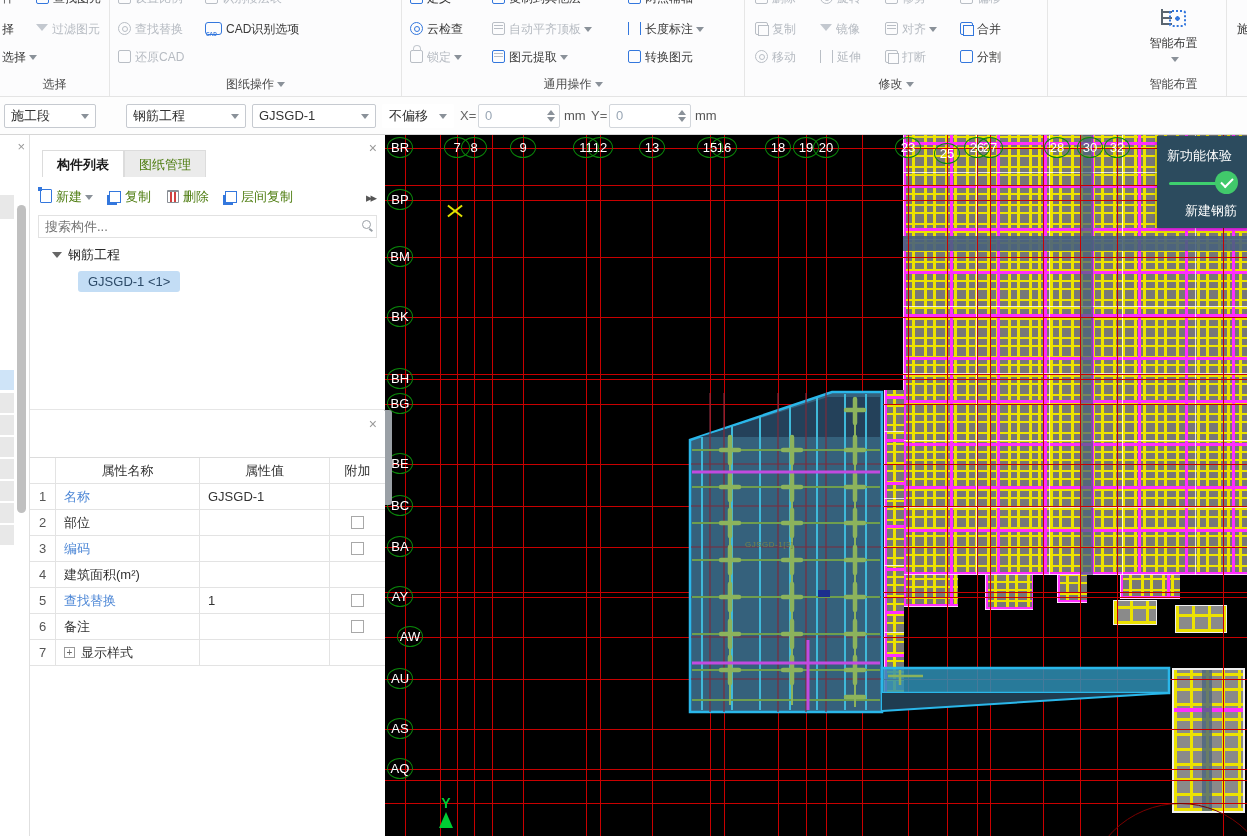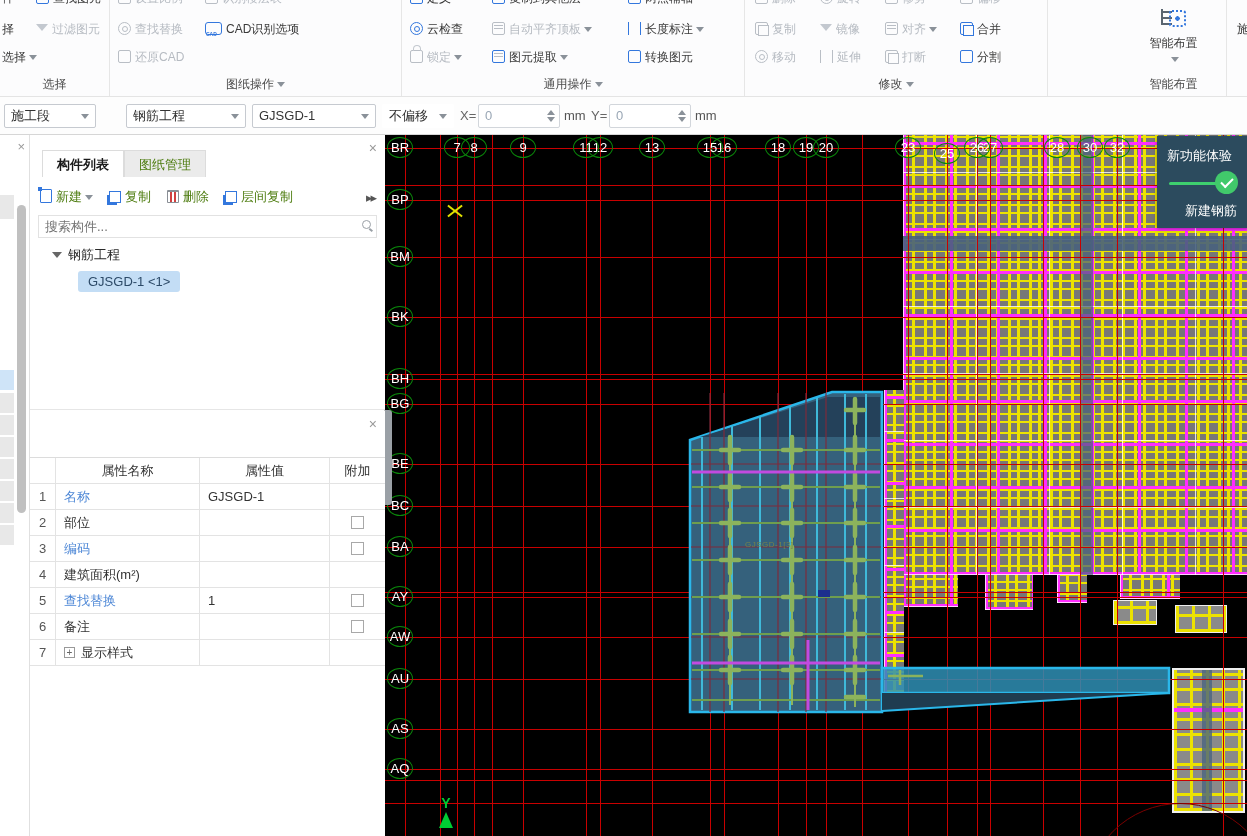--- a/index.html
+++ b/index.html
@@ -352,21 +352,21 @@
           <div class="c-ext"></div>
         </div>
       </div>
     </div>
   </div>
 
   <div class="canvas" id="cv">
       <div class="bubble" style="left:2px;top:623px">AQ</div>
       <div class="bubble" style="left:2px;top:583px">AS</div>
       <div class="bubble" style="left:2px;top:533px">AU</div>
-      <div class="bubble" style="left:2px;top:491px">AW</div>
+      <div class="bubble" style="left:12px;top:491px">AW</div>
       <div class="bubble" style="left:2px;top:451px">AY</div>
       <div class="bubble" style="left:2px;top:401px">BA</div>
       <div class="bubble" style="left:2px;top:360px">BC</div>
       <div class="bubble" style="left:2px;top:318px">BE</div>
       <div class="bubble" style="left:2px;top:258px">BG</div>
       <div class="bubble" style="left:2px;top:233px">BH</div>
       <div class="bubble" style="left:2px;top:171px">BK</div>
       <div class="bubble" style="left:2px;top:111px">BM</div>
       <div class="bubble" style="left:2px;top:54px">BP</div>
       <div class="bubble" style="left:2px;top:2px">BR</div>

